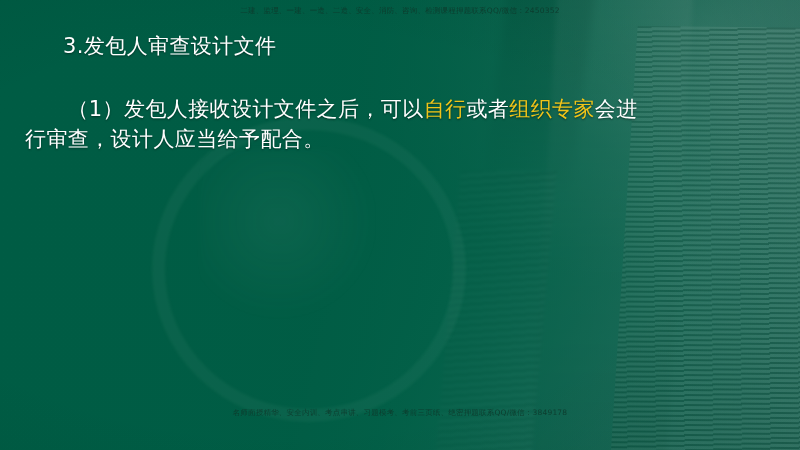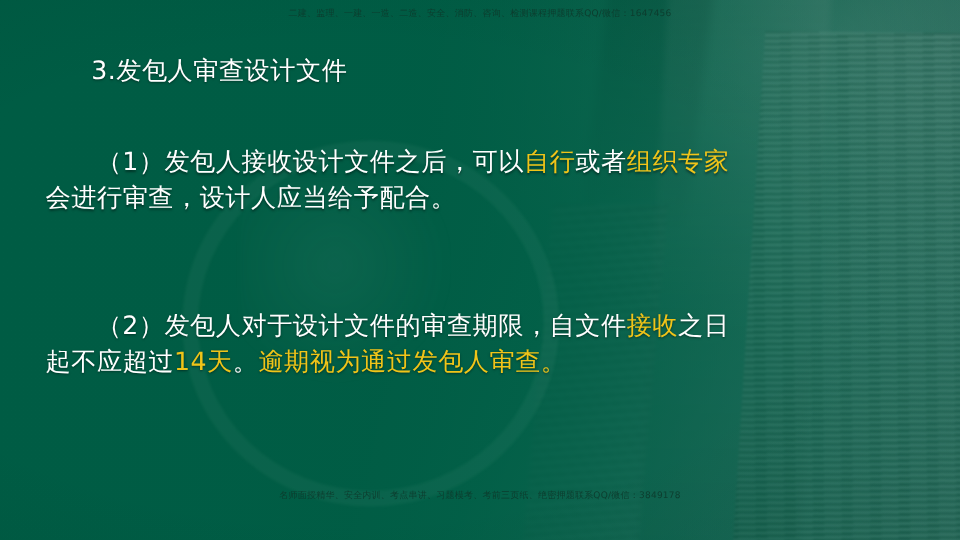--- a/index.html
+++ b/index.html
@@ -127,21 +127,21 @@
   .banner-bottom { bottom: 34px; }
 
   
   .content {
     position: absolute;
     left: 22px;
     top: 28px;
     width: 620px;
   }
   .para {
-    margin: 16px;
+    margin: 3px;
     color: #ffffff;
     font-size: 21px;
     line-height: 30px;
     letter-spacing: 0.4px;
     text-shadow: 0 1px 2px rgba(0,0,0,0.45);
     font-family: "DejaVu Sans", "Liberation Sans", sans-serif;
     font-weight: 400;
     white-space: pre-wrap;
   }
   .para.heading { text-indent: 38px; }
@@ -156,31 +156,28 @@
   <div class="bg-base"></div>
   <div class="bg-dark-slab"></div>
   <div class="bg-tower-far"></div>
   <div class="bg-tower-main"></div>
   <div class="bg-tower-mid"></div>
   <div class="bg-green-veil"></div>
   <div class="bg-watermark"></div>
   <div class="bg-watermark-2"></div>
   <div class="bg-vignette"></div>
 
-  <div class="banner banner-top">二建、监理、一建、一造、二造、安全、消防、咨询、检测课程押题联系QQ/微信：1647456</div>
+  <div class="banner banner-top">二建、监理、一建、一造、二造、安全、消防、咨询、检测课程押题联系QQ/微信：2450352</div>
 
   <div class="content">
 
     <p class="para heading">3.发包人审查设计文件</p>
 
     <p class="para body">
       <span>（1）发包人接收设计文件之后，可以</span><span class="hl">自行</span><span>或者</span><span class="hl">组织专家</span><span>会进行审查，设计人应当给予配合。</span>
     </p>
 
-    <p class="para body">
-      <span>（2）发包人对于设计文件的审查期限，自文件</span><span class="hl">接收</span><span>之日起不应超过</span><span class="hl">14天</span><span>。</span><span class="hl">逾期视为通过发包人审查。</span>
-    </p>
 
   </div>
 
   <div class="banner banner-bottom">名师面授精华、安全内训、考点串讲、习题模考、考前三页纸、绝密押题联系QQ/微信：3849178</div>
 
 </div>
 
 </body></html>

